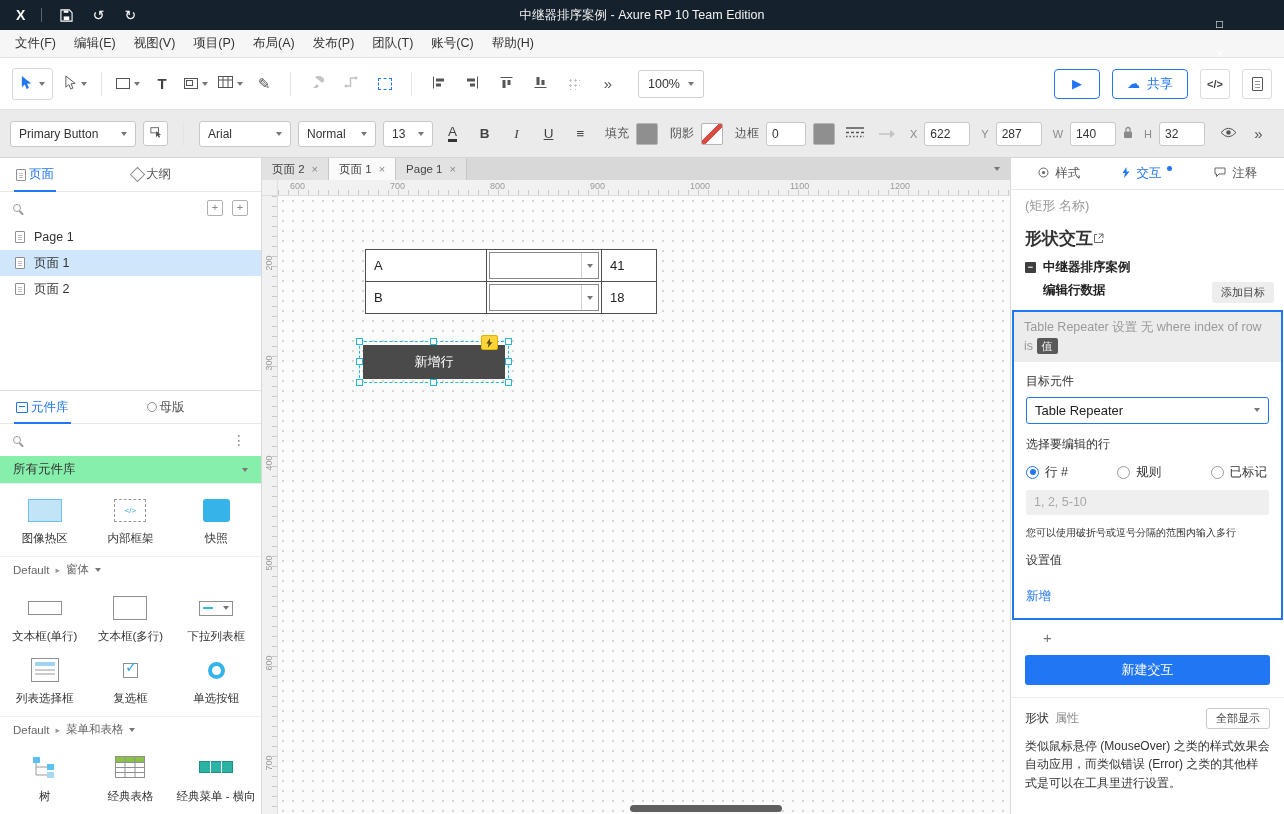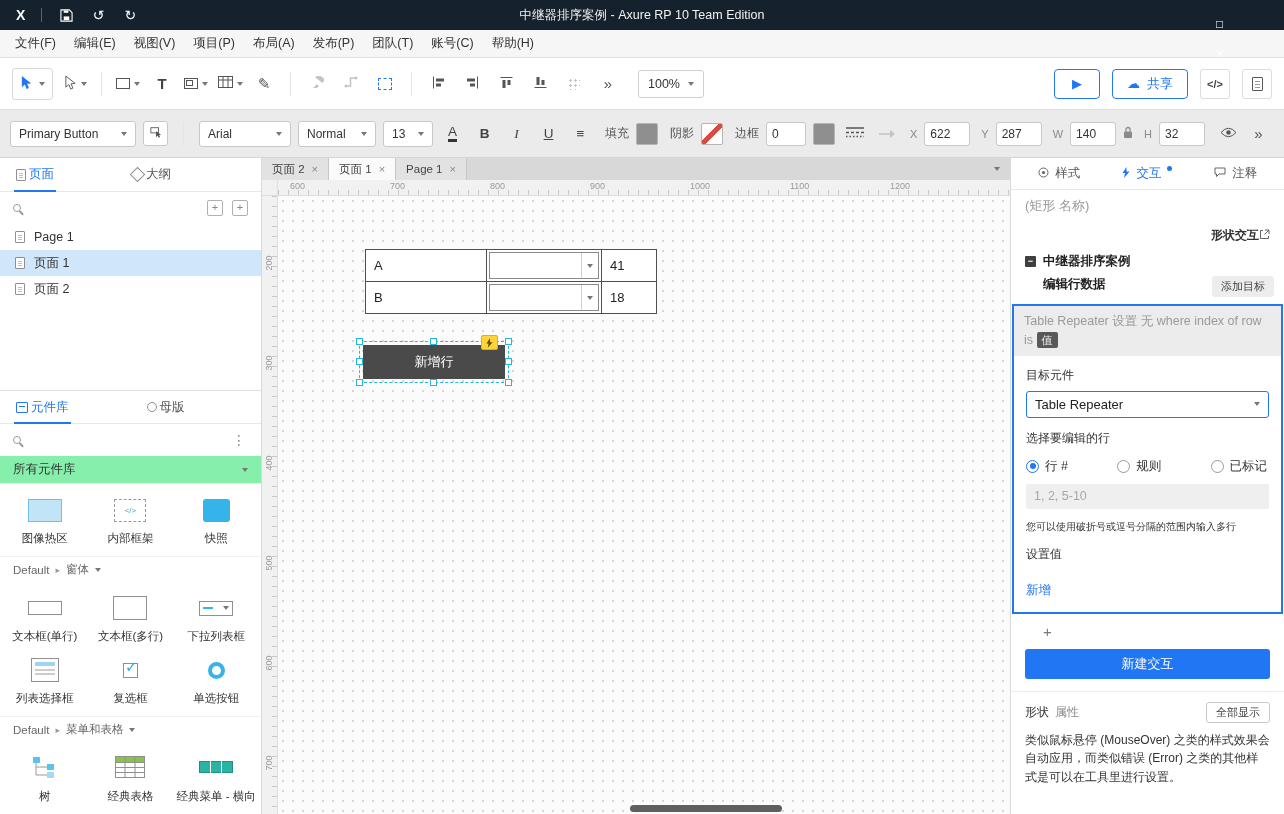--- a/index.html
+++ b/index.html
@@ -144,21 +144,21 @@
 
 
 .right-panel { width:274px; flex:0 0 274px; background:#fff; border-left:1px solid #d9d9d9; display:flex; flex-direction:column; font-size:12.5px; overflow:hidden; }
 .rp-tabs { height:32px; flex:0 0 32px; display:flex; align-items:center; border-bottom:1px solid #e8e8e8; padding:0 4px; }
 .rp-tab { flex:1; display:flex; align-items:center; justify-content:center; gap:6px; color:#555; height:100%; }
 .rp-tab.active { color:#2176f3; }
 .rp-dot { width:5px; height:5px; border-radius:50%; background:#2176f3; margin-top:-10px; }
 .rp-name-row { padding:8px 14px 6px; }
 .rp-name-input { width:100%; border:none; outline:none; font-size:13px; color:#333; font-family:inherit; background:transparent; }
 .rp-name-input::placeholder { color:#9a9a9a; }
-.rp-section-row { display:flex; align-items:center; justify-content:flex-end; padding:8px 14px 5px; font-size:12px; color:#333; font-weight:bold; }
+.rp-section-row { display:flex; align-items:center; justify-content:flex-start; padding:8px 14px 5px; font-size:17px; color:#333; font-weight:bold; }
 .rp-event-row { display:flex; align-items:center; gap:7px; padding:4px 14px 3px; font-weight:bold; font-size:12.5px; color:#222; }
 .collapse-box { width:11px; height:11px; background:#3f3f3f; color:#fff; font-size:9px; line-height:10px; text-align:center; border-radius:1px; flex:0 0 auto; }
 .rp-action-row { display:flex; align-items:flex-start; justify-content:space-between; padding:3px 10px 7px 32px; }
 .action-title { font-weight:bold; font-size:12.5px; color:#222; }
 .add-target-btn { font-size:11px; color:#444; background:#ededed; padding:3px 9px; border-radius:3px; }
 .dlg { margin:0 1px; border:2px solid #2176f3; background:#fff; }
 .dlg-summary { background:#ececec; color:#9a9a9a; padding:6px 10px; line-height:1.5; font-size:12.5px; }
 .chip { display:inline-block; background:#595959; color:#ededed; padding:0 5px; border-radius:2px; font-size:11px; line-height:16px; }
 .dlg-body { padding:11px 12px 13px; }
 .dlg-label { font-size:12px; color:#333; margin:12px 0 7px; }

